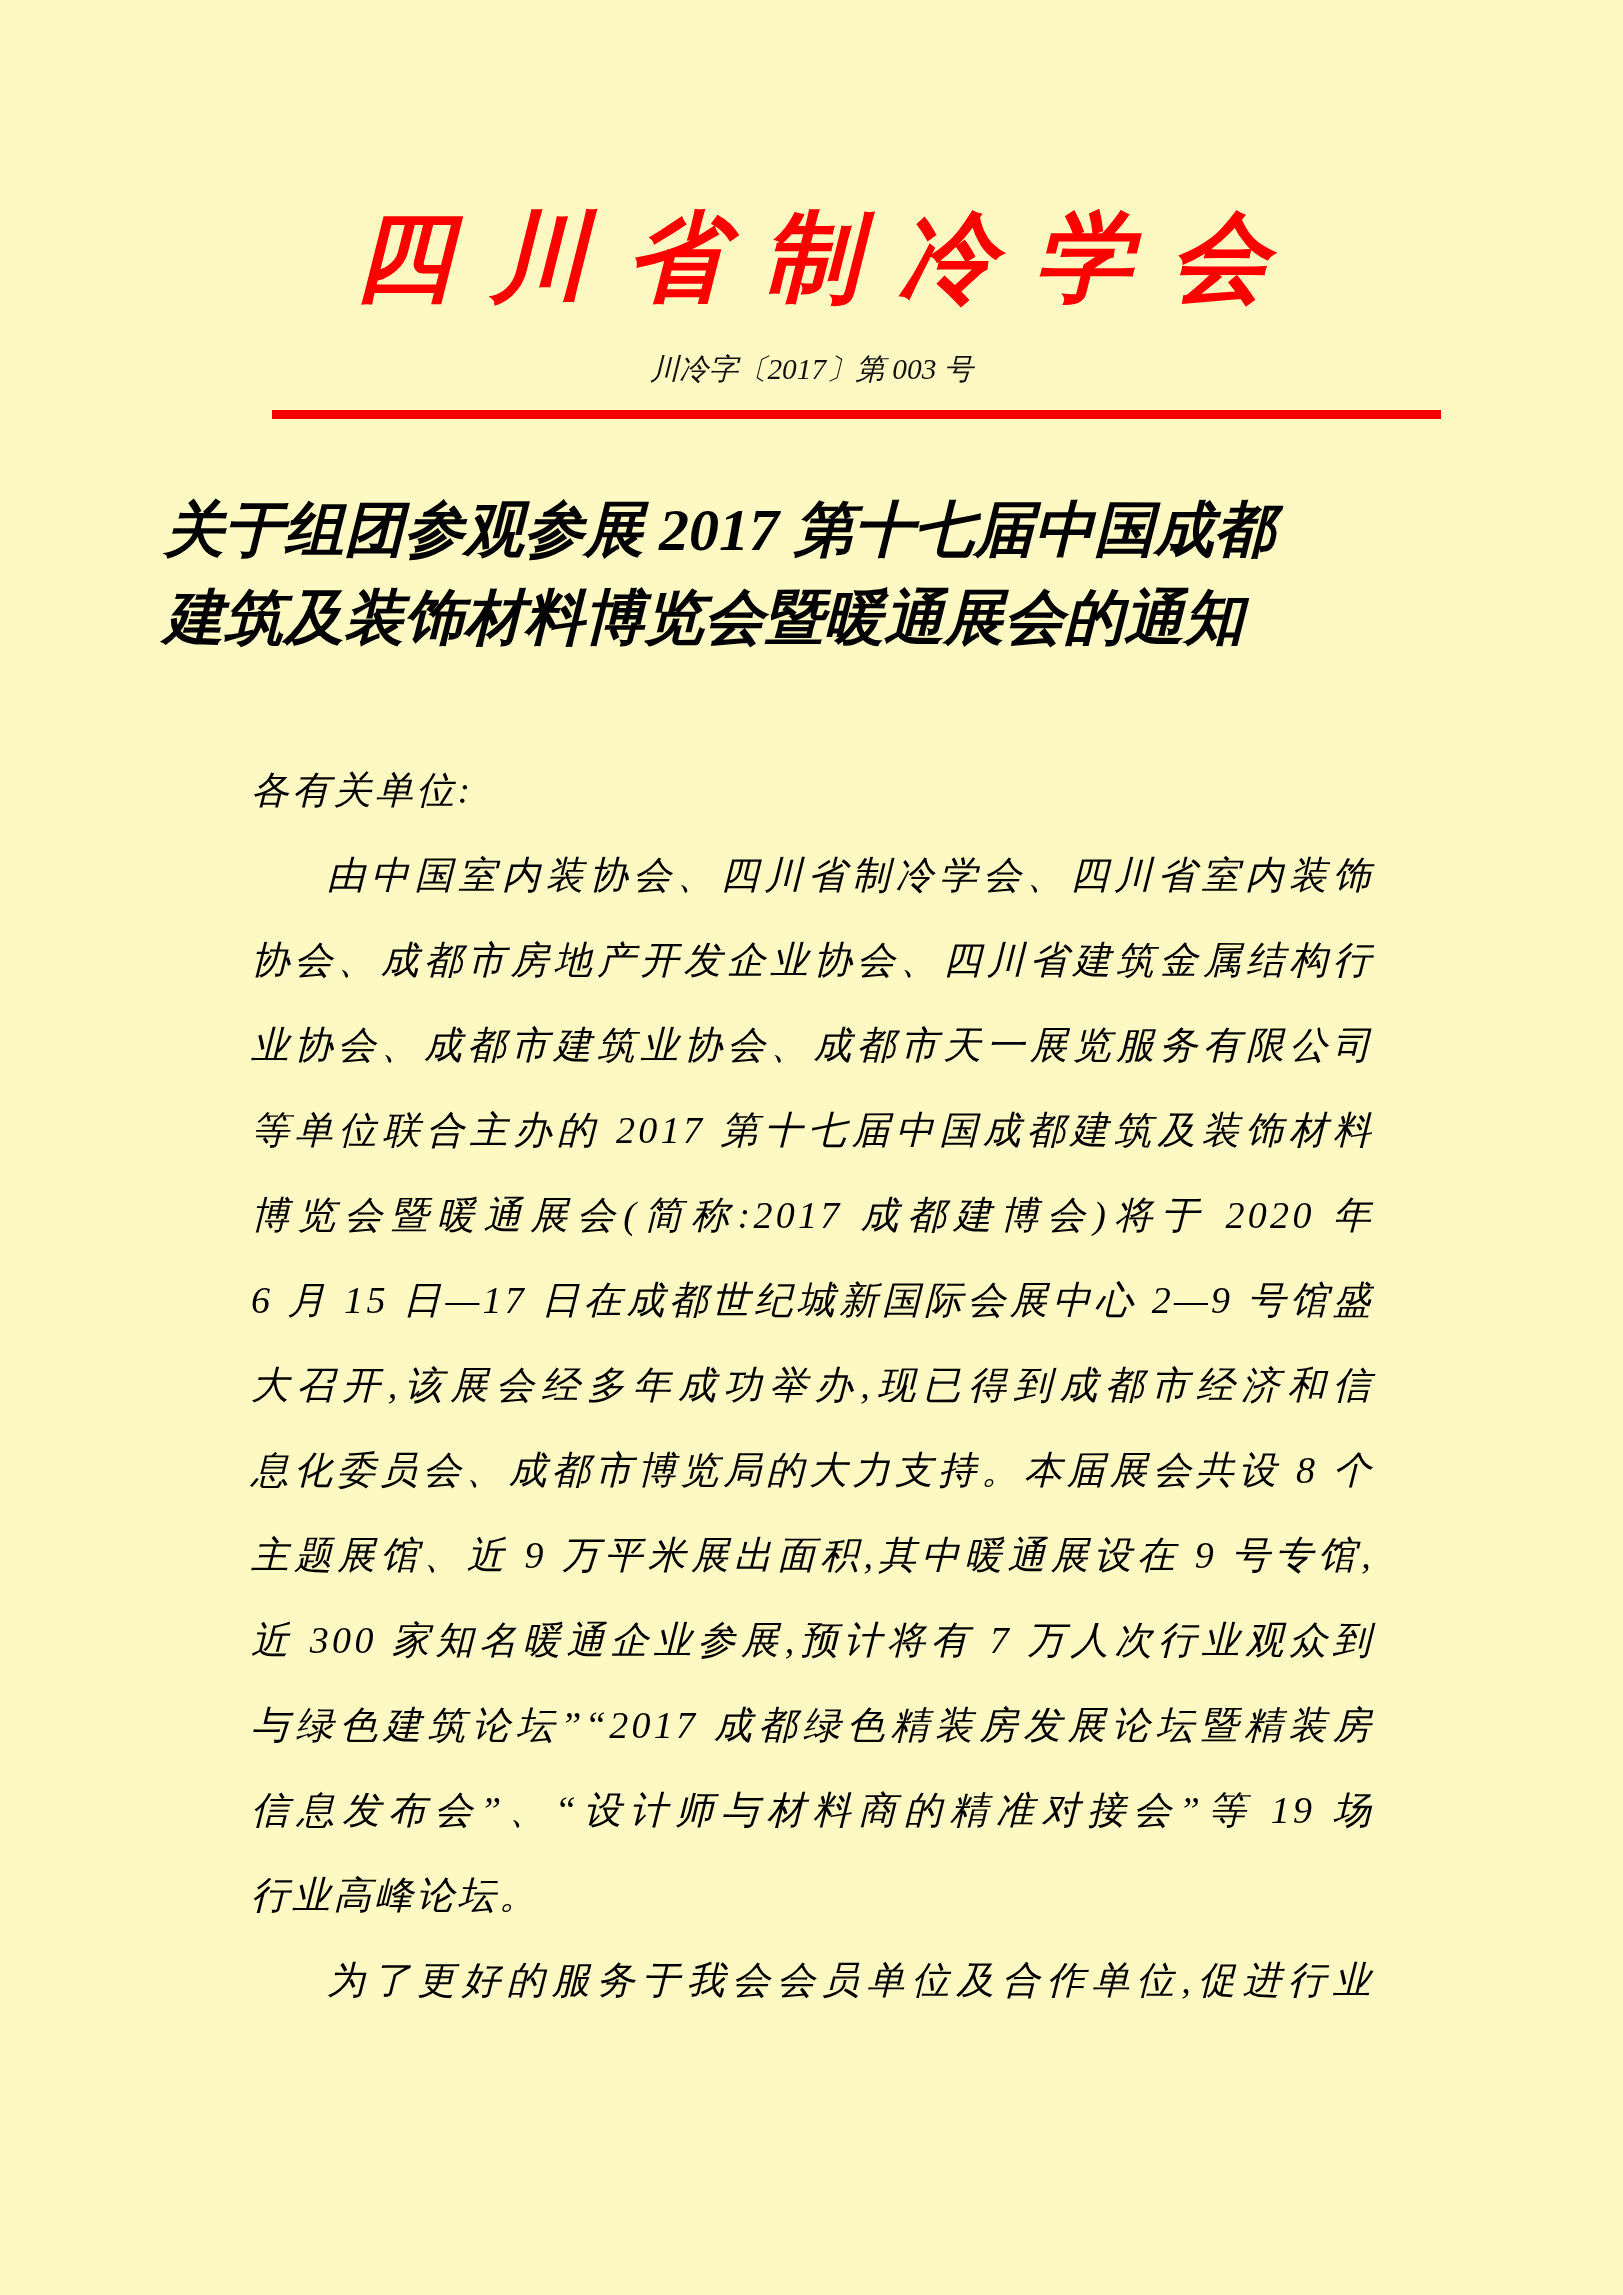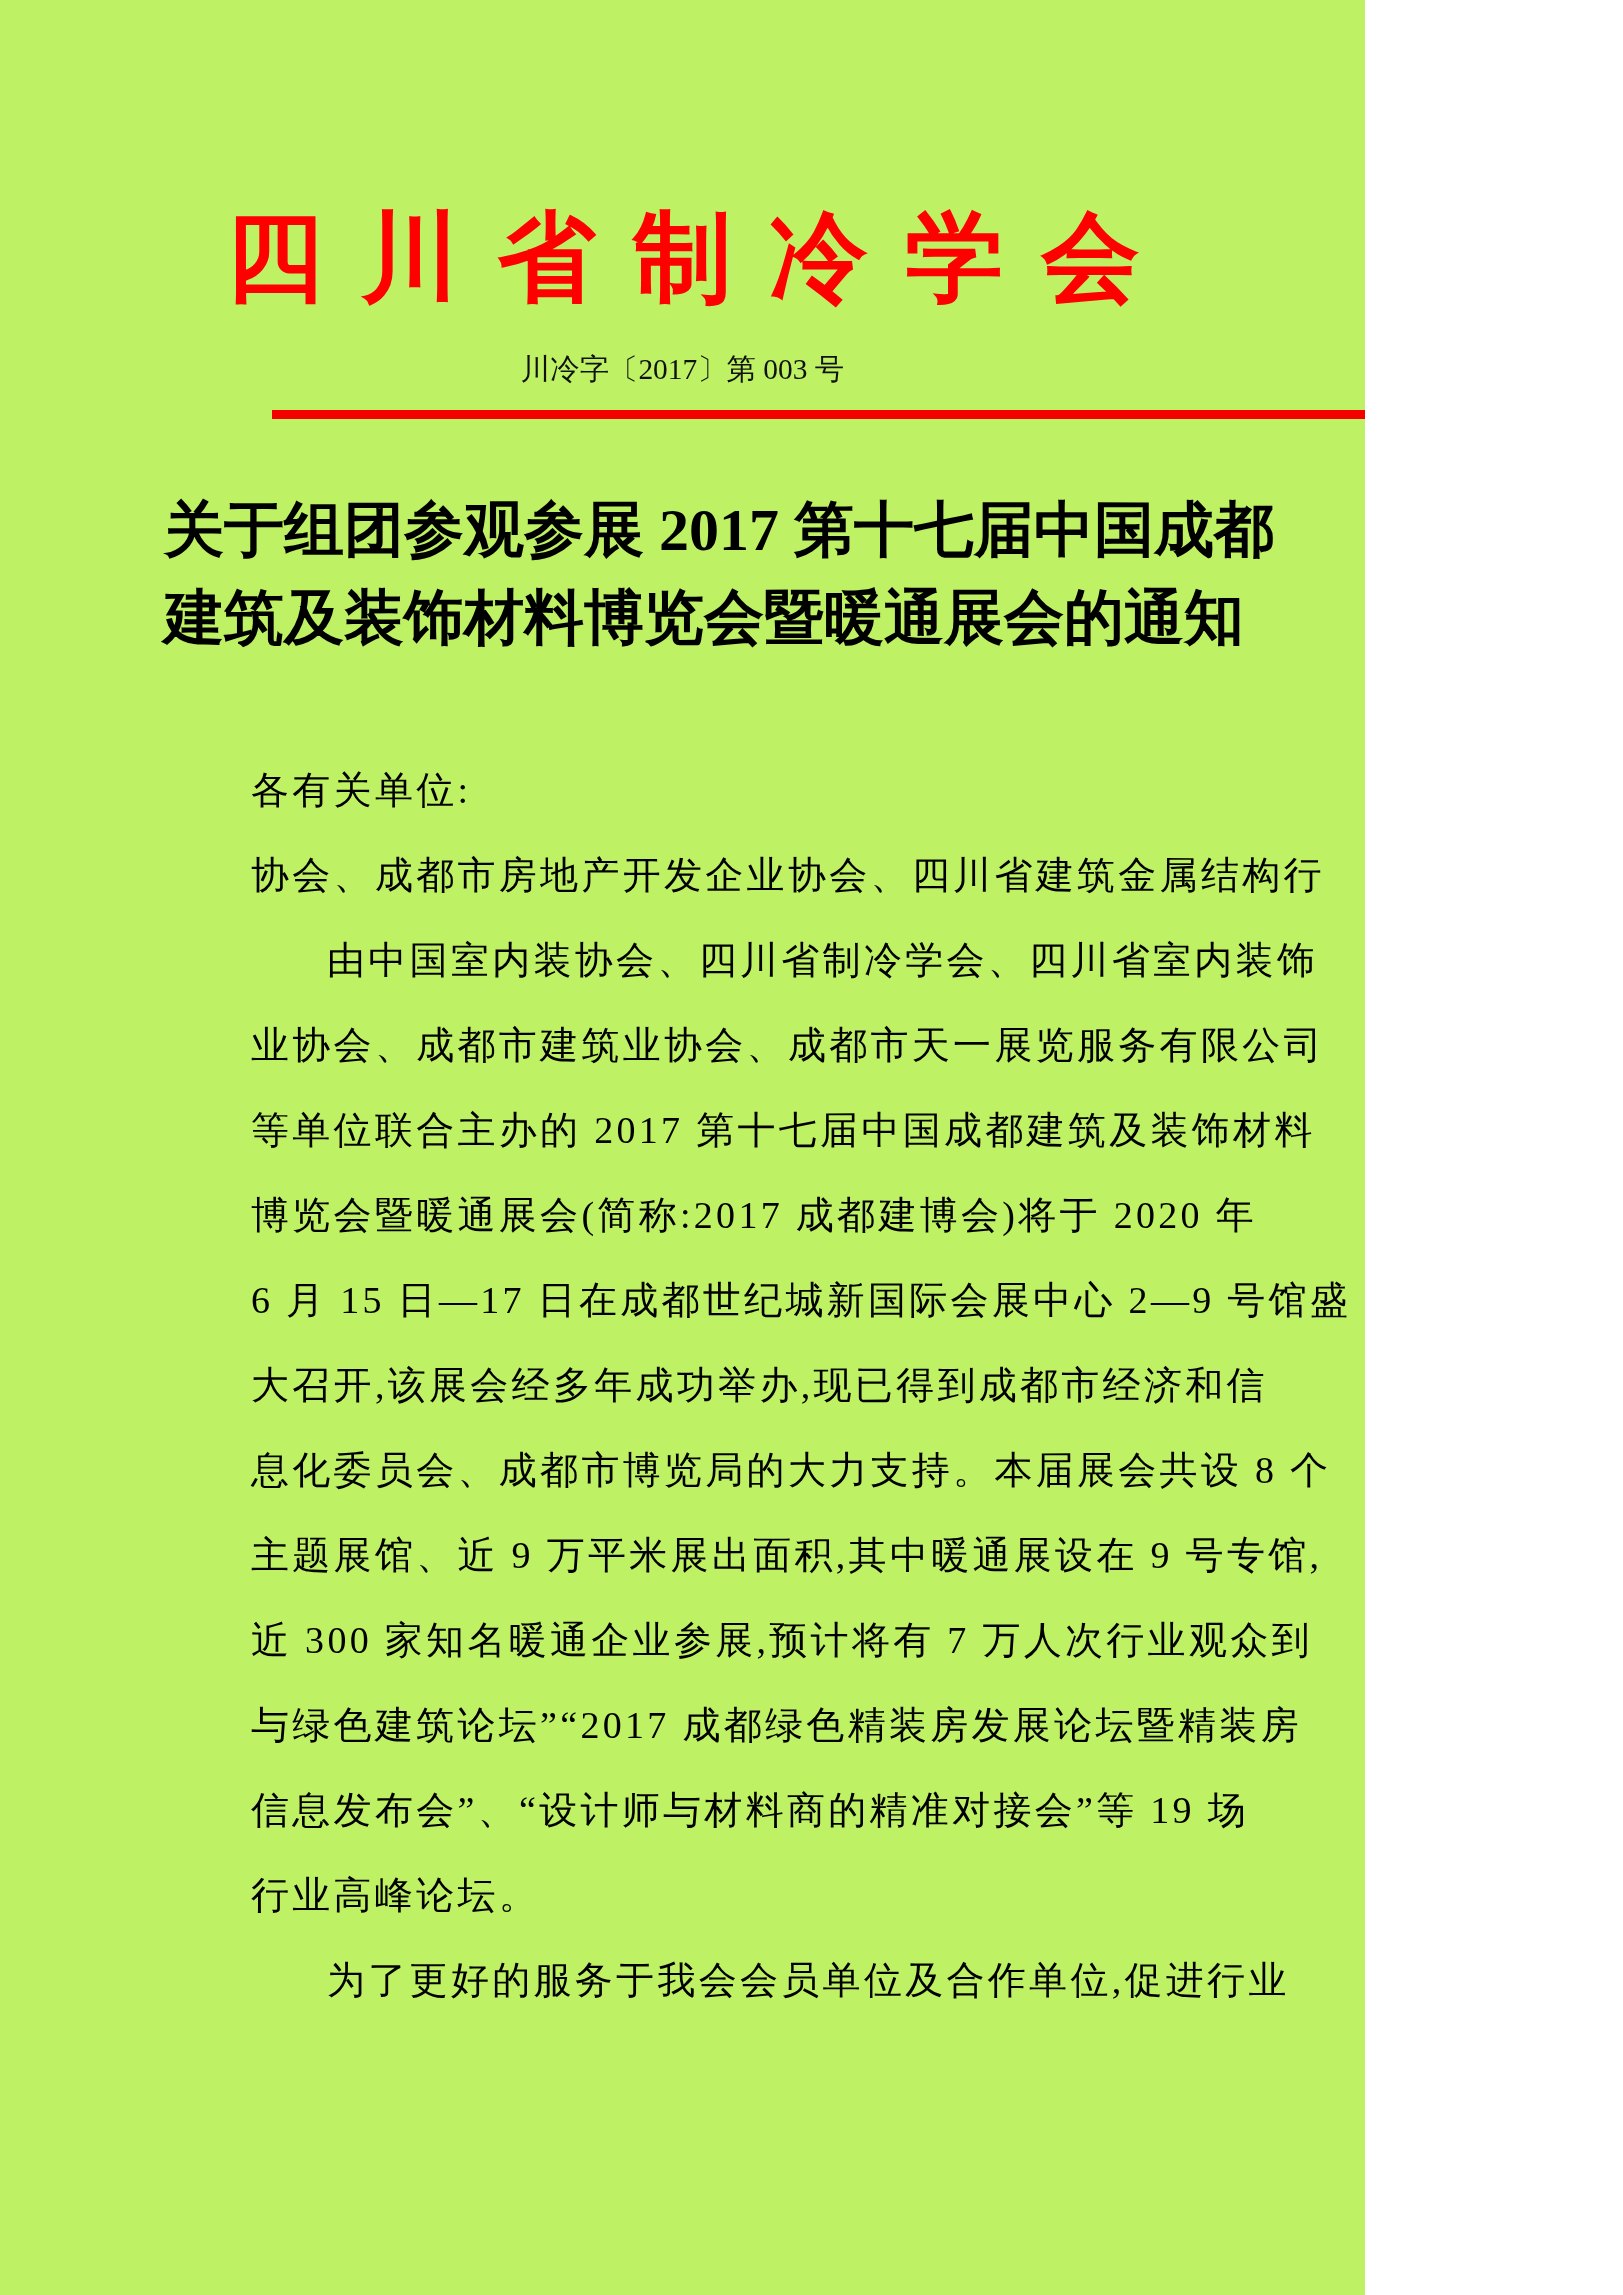--- a/index.html
+++ b/index.html
@@ -8,24 +8,25 @@
     background: #ffffff;
   }
   body {
     width: 1623px;
     height: 2295px;
     position: relative;
     font-family: "Liberation Serif", "DejaVu Serif", serif;
     color: #000000;
   }
   .page {
-    width: 1365px;
+    width: 1623px;
     height: 2295px;
-    background: #bef264;
+    background: #fef9c3;
     overflow: hidden;
+    font-style: italic;
   }
   
   .org-title {
     margin-top: 209px;
     font-size: 98px;
     line-height: 98px;
     font-weight: bold;
     color: #ff0000;
     text-align: center;
     letter-spacing: 38px;
@@ -100,22 +101,22 @@
   <div class="doc-title">
     <div>关于组团参观参展 2017 第十七届中国成都</div>
     <div>建筑及装饰材料博览会暨暖通展会的通知</div>
   </div>
 
   <div class="content">
 
     <div class="salutation">各有关单位:</div>
 
     <div>
+      <div class="bline indent">由中国室内装协会、四川省制冷学会、四川省室内装饰</div>
       <div class="bline">协会、成都市房地产开发企业协会、四川省建筑金属结构行</div>
-      <div class="bline indent">由中国室内装协会、四川省制冷学会、四川省室内装饰</div>
       <div class="bline">业协会、成都市建筑业协会、成都市天一展览服务有限公司</div>
       <div class="bline">等单位联合主办的 2017 第十七届中国成都建筑及装饰材料</div>
       <div class="bline">博览会暨暖通展会(简称:2017 成都建博会)将于 2020 年</div>
       <div class="bline">6 月 15 日—17 日在成都世纪城新国际会展中心 2—9 号馆盛</div>
       <div class="bline">大召开,该展会经多年成功举办,现已得到成都市经济和信</div>
       <div class="bline">息化委员会、成都市博览局的大力支持。本届展会共设 8 个</div>
       <div class="bline">主题展馆、近 9 万平米展出面积,其中暖通展设在 9 号专馆,</div>
       <div class="bline">近 300 家知名暖通企业参展,预计将有 7 万人次行业观众到</div>
       <div class="bline">与绿色建筑论坛”“2017 成都绿色精装房发展论坛暨精装房</div>
       <div class="bline">信息发布会”、“设计师与材料商的精准对接会”等 19 场</div>

